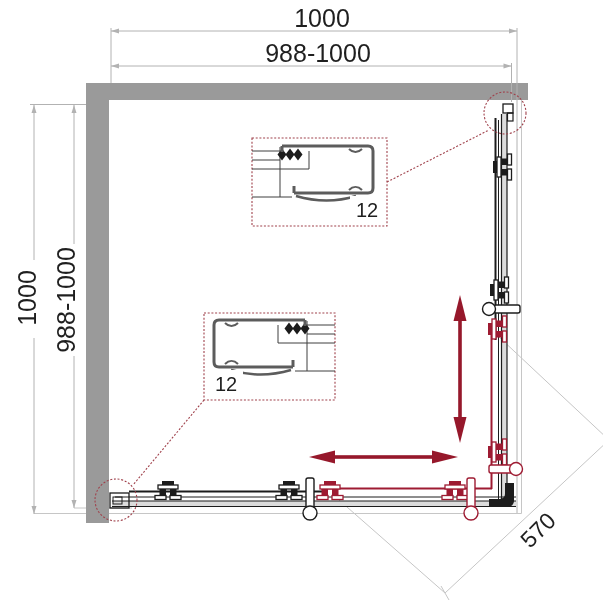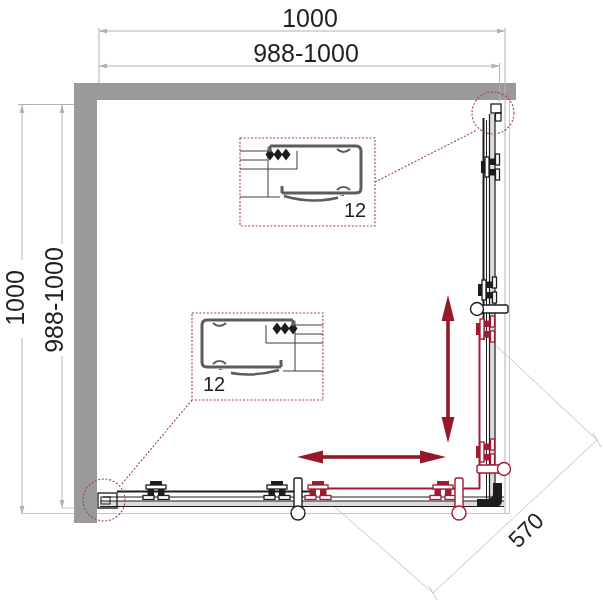--- a/index.html
+++ b/index.html
@@ -1,16 +1,16 @@
 <!DOCTYPE html>
 <html style="--bg: #ffffff; --wall: #9a9a9a; --dimLine: #b2b2b2; --dimText: #1f1f1f; --lineDark: #1c1c1c; --trayGray: #c6c6c6; --railFill: #dcdcdc; --profileGray: #5c5c5c; --red: #9e1b32; --arrowRed: #96182b; --calloutRed: #a0424c;"><head>
 <meta charset="utf-8">
 <style>
   html,body{margin:0;padding:0;background:var(--bg,#fff);width:603px;height:600px;overflow:hidden;}
-  .stage{width:568px;height:600px;position:relative;}
+  .stage{width:568px;height:600px;position:relative;margin-left:12px;}
   svg{display:block;}
   .t{font-family:"Liberation Sans","DejaVu Sans",sans-serif;fill:var(--dimText);}
   .dim-txt{font-size:25px;}
   .detail-txt{font-size:20px;}
   .diag-txt{font-size:23px;}
   .dimline{stroke:var(--dimLine);stroke-width:1;fill:none;}
   .dimarrow{fill:var(--dimLine);stroke:none;}
   .dark{stroke:var(--lineDark);fill:none;}
   .tray{stroke:var(--trayGray);stroke-width:1;fill:none;}
   .redline{stroke:var(--red);fill:none;}

